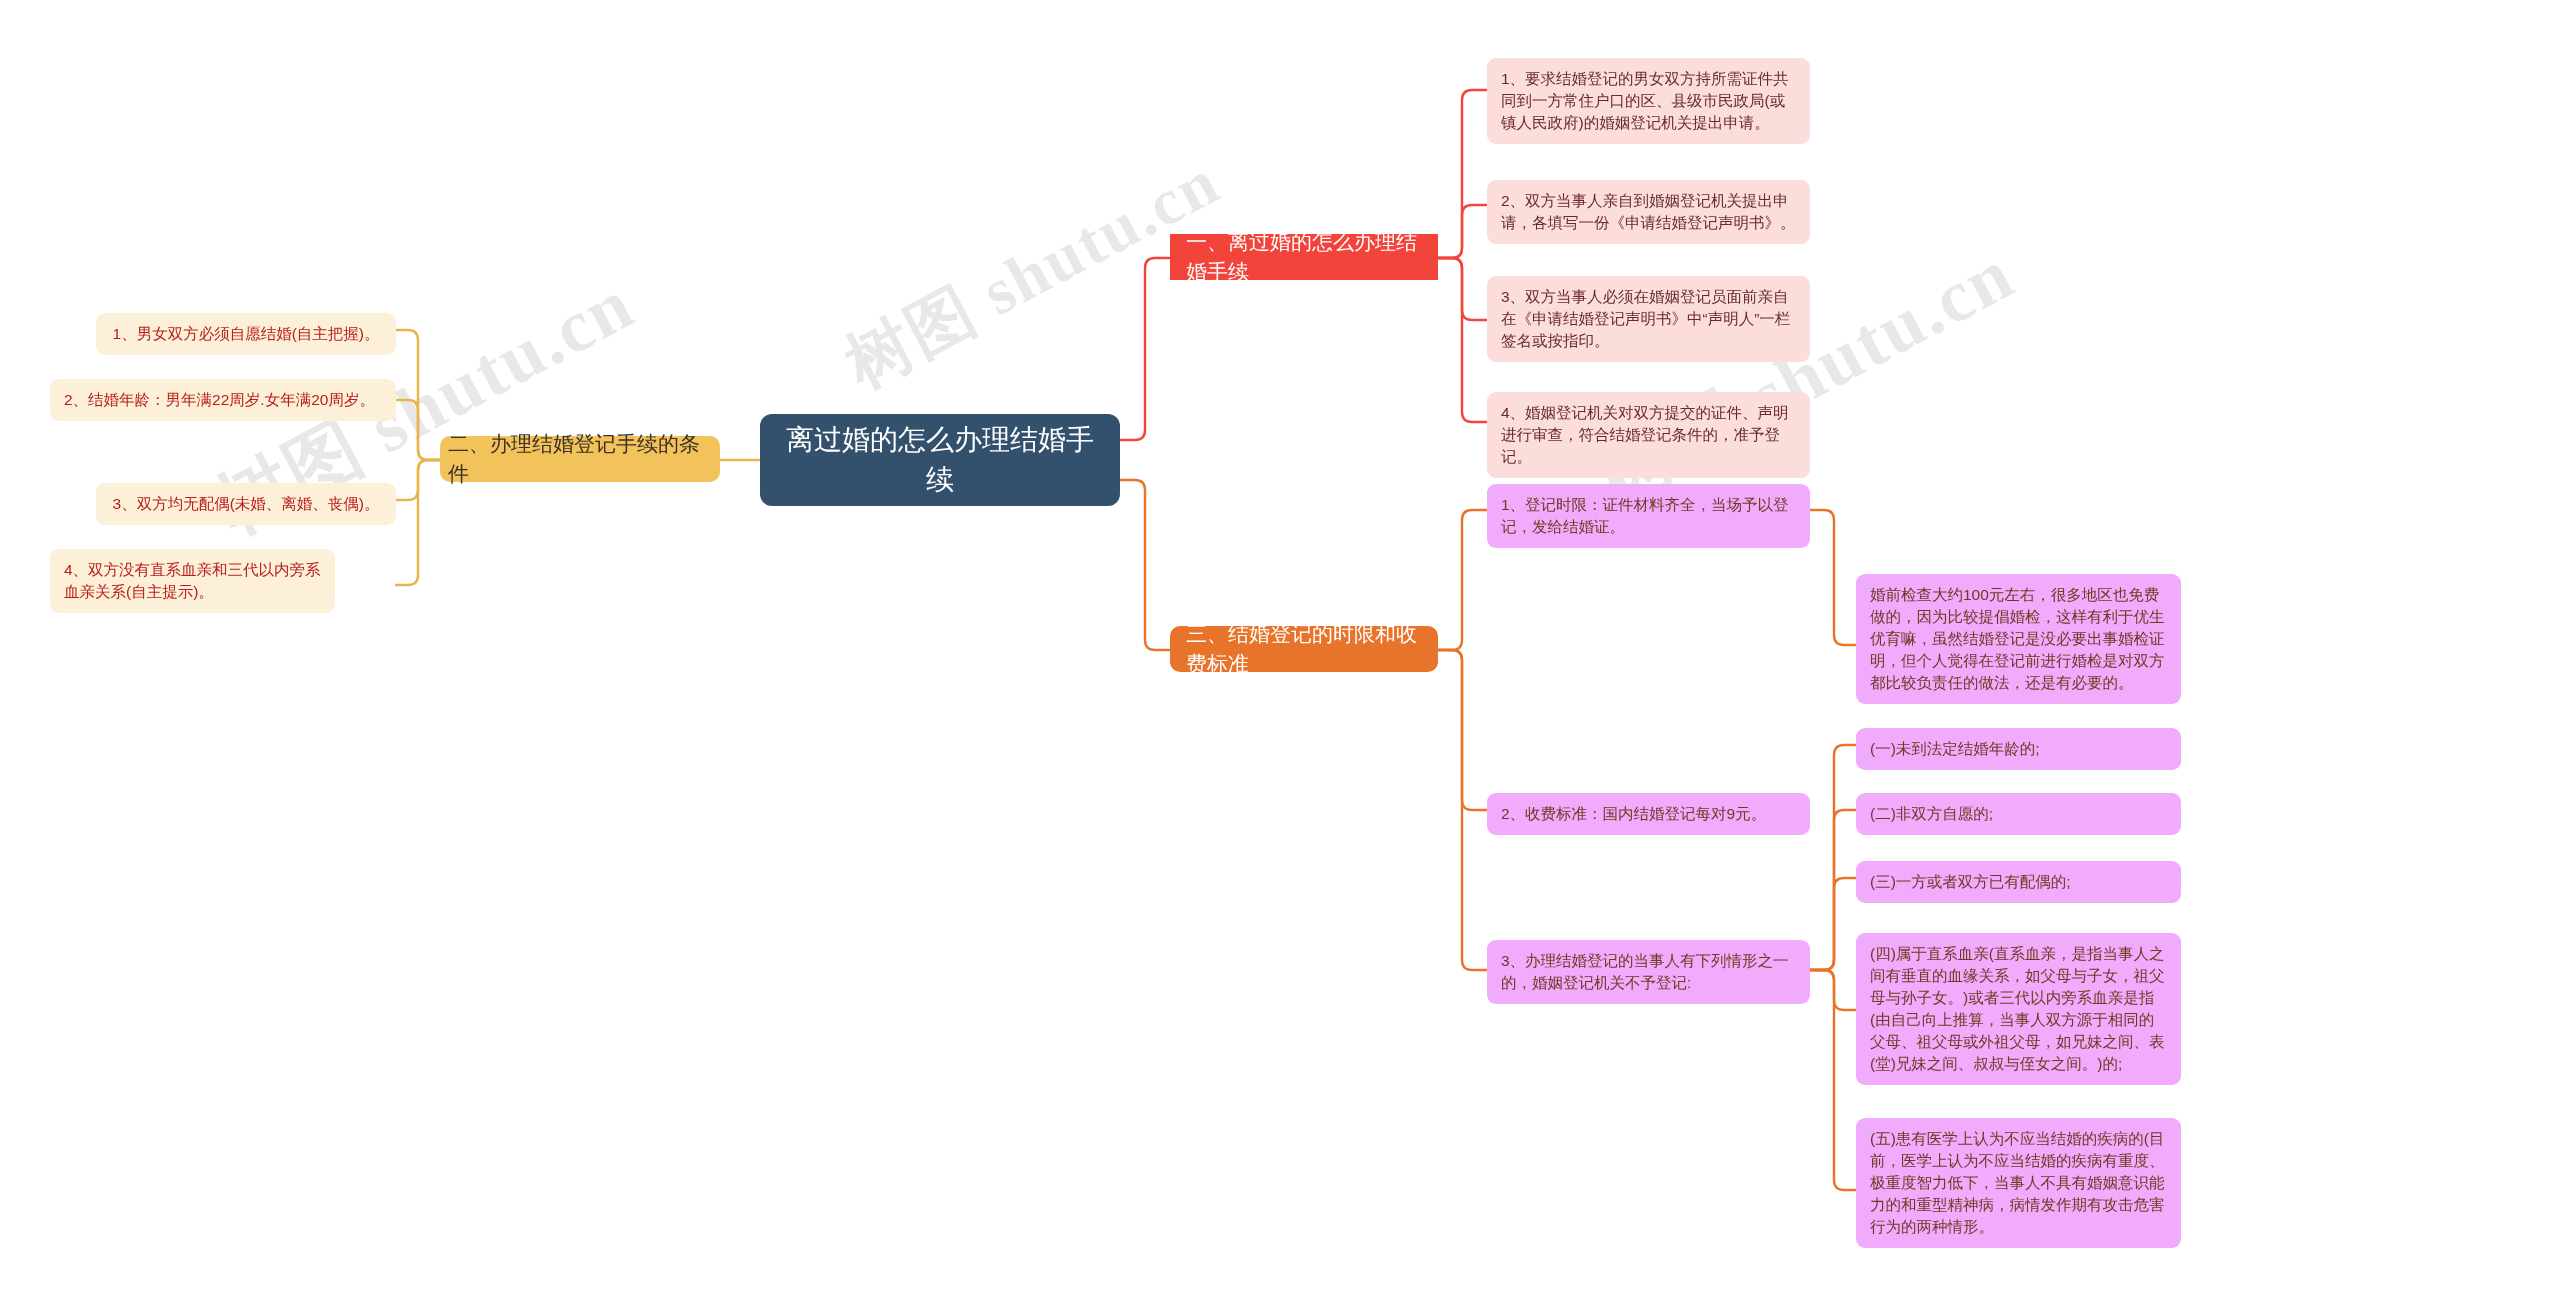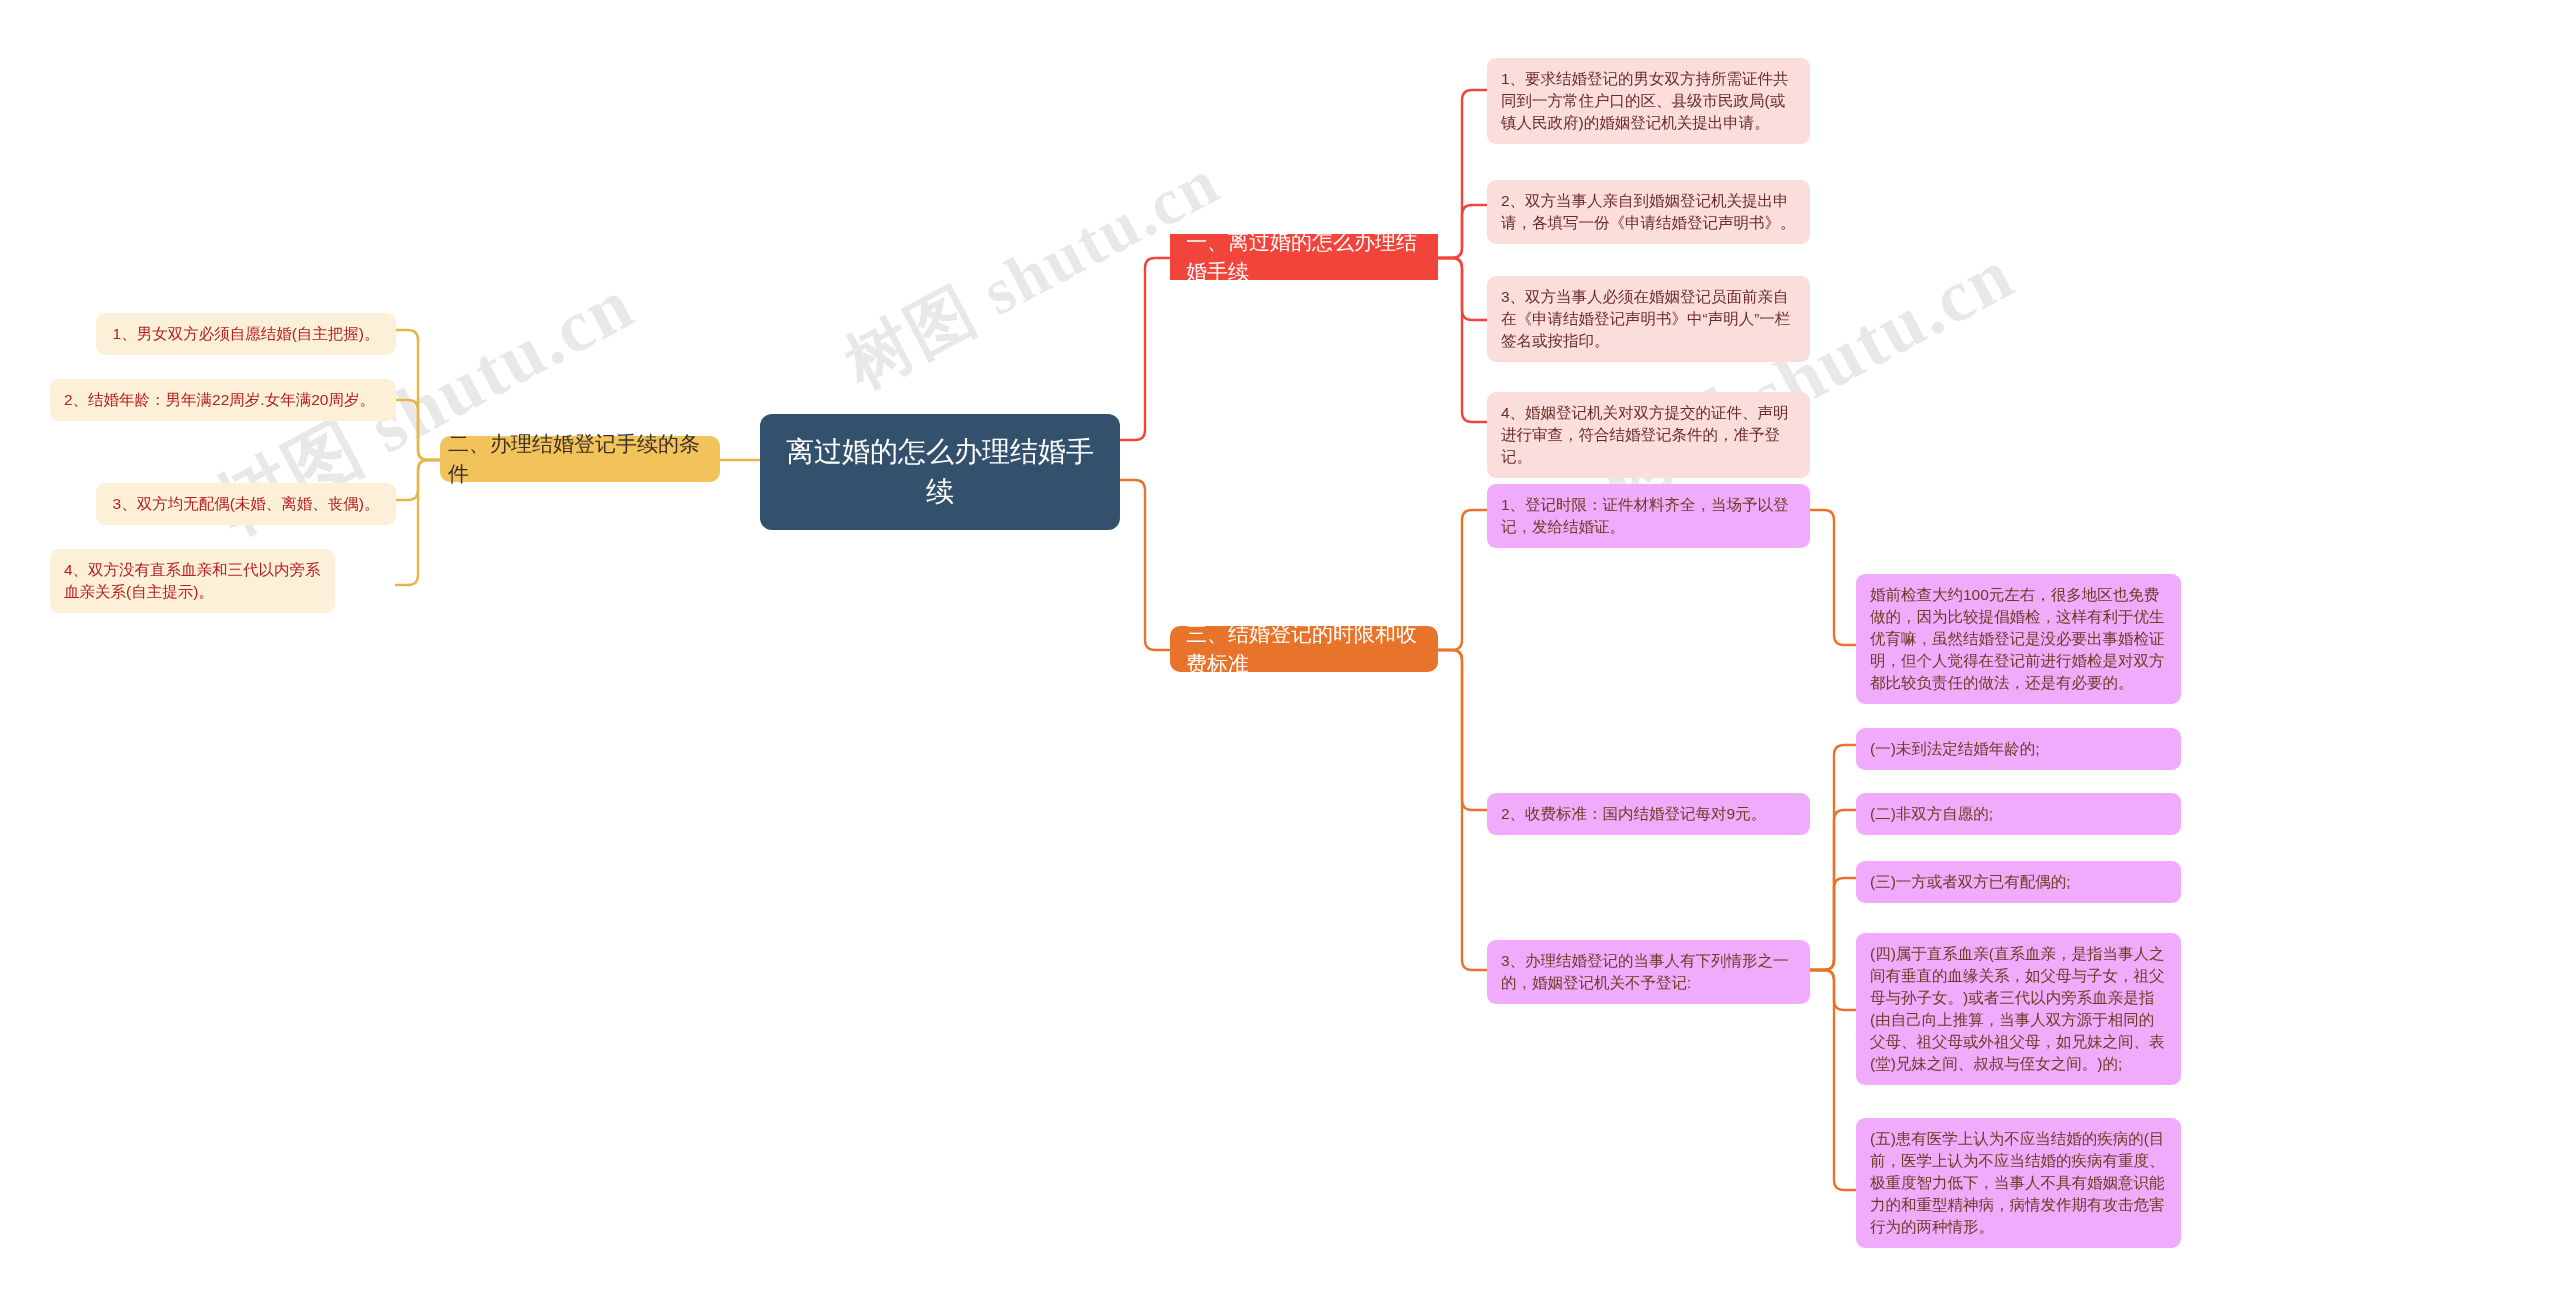--- a/index.html
+++ b/index.html
@@ -95,21 +95,21 @@
       <path d="M1810 510 L1824 510 Q1834 510 1834 520 L1834 635 Q1834 645 1844 645 L1856 645" stroke="#e8742c"></path>
 
       <path d="M1810 970 L1824 970 Q1834 970 1834 960 L1834 755 Q1834 745 1844 745 L1856 745" stroke="#e8742c"></path>
       <path d="M1810 970 L1824 970 Q1834 970 1834 960 L1834 820 Q1834 810 1844 810 L1856 810" stroke="#e8742c"></path>
       <path d="M1810 970 L1824 970 Q1834 970 1834 960 L1834 888 Q1834 878 1844 878 L1856 878" stroke="#e8742c"></path>
       <path d="M1810 970 L1824 970 Q1834 970 1834 980 L1834 1000 Q1834 1010 1844 1010 L1856 1010" stroke="#e8742c"></path>
       <path d="M1810 970 L1824 970 Q1834 970 1834 980 L1834 1180 Q1834 1190 1844 1190 L1856 1190" stroke="#e8742c"></path>
     </g>
   </svg>
 
-  <div class="node n-root" style="left:760px;top:414px;width:360px;height:116px;">离过婚的怎么办理结婚手续</div>
+  <div class="node n-root" style="left:760px;top:414px;width:360px;height:92px;">离过婚的怎么办理结婚手续</div>
 
   <div class="node n-b1" style="left:1170px;top:234px;width:268px;height:46px;">一、离过婚的怎么办理结婚手续</div>
 
   <div class="node leaf leaf-red" style="left:1487px;top:58px;width:323px;">1、要求结婚登记的男女双方持所需证件共同到一方常住户口的区、县级市民政局(或镇人民政府)的婚姻登记机关提出申请。</div>
   <div class="node leaf leaf-red" style="left:1487px;top:180px;width:323px;">2、双方当事人亲自到婚姻登记机关提出申请，各填写一份《申请结婚登记声明书》。</div>
   <div class="node leaf leaf-red" style="left:1487px;top:276px;width:323px;">3、双方当事人必须在婚姻登记员面前亲自在《申请结婚登记声明书》中“声明人”一栏签名或按指印。</div>
   <div class="node leaf leaf-red" style="left:1487px;top:392px;width:323px;">4、婚姻登记机关对双方提交的证件、声明进行审查，符合结婚登记条件的，准予登记。</div>
 
   <div class="node n-b2" style="left:440px;top:436px;width:280px;height:46px;padding-left:8px;">二、办理结婚登记手续的条件</div>
 

